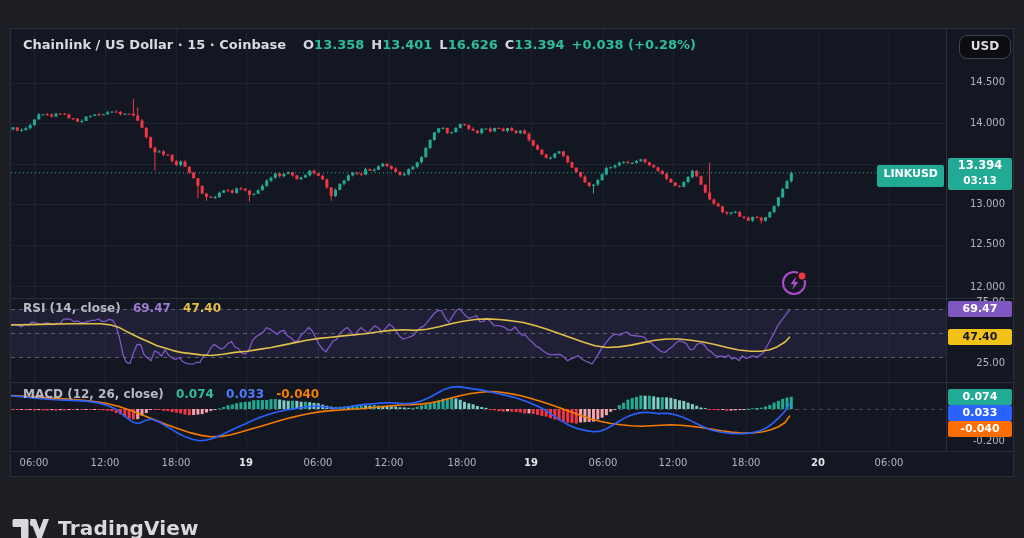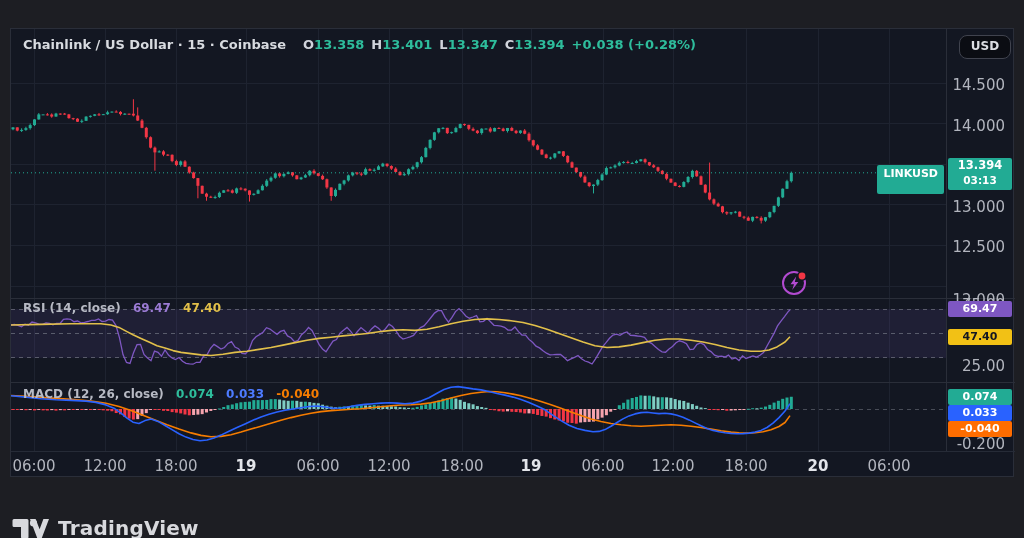--- a/index.html
+++ b/index.html
@@ -25,31 +25,31 @@
     color:#b7bac4; font-weight:600; white-space:nowrap; }
   .pane-legend .v { margin-left:8px; font-weight:600; }
 
   .usd-button { position:absolute; left:948px; top:6px; width:52px; height:24px; z-index:6;
     background:#0b0d13; border:1.5px solid #40434e; border-radius:8px;
     color:#dcdee3; font-size:12px; font-weight:bold; text-align:center; line-height:21px; cursor:pointer; }
 
   .price-axis { position:absolute; left:936px; top:0; width:68px; height:422px; z-index:2; }
   .time-axis { position:absolute; left:0; top:422px; width:1004px; height:27px; z-index:2;
     border-top:1px solid #262b37; }
-  .axis-label { position:absolute; color:#b2b5be; font-size:15px; white-space:nowrap; }
+  .axis-label { position:absolute; color:#b2b5be; font-size:10px; white-space:nowrap; }
   .time-axis .axis-label { top:5px; transform:translateX(-50%); }
   .time-axis .major { color:#e3e5ea; font-weight:bold; }
   .price-axis .axis-label { right:10px; }
 
   .scale-badge { position:absolute; left:937px; width:64px; height:16px; z-index:4;
     border-radius:2px; color:#fff; font-size:11px; font-weight:bold;
     text-align:center; line-height:16px; }
   .price-badge { position:absolute; left:937px; top:129px; width:64px; height:32px; z-index:4;
     border-radius:2px; color:#fff; font-size:11.5px; font-weight:bold; text-align:center; line-height:15px; }
-  .sym-badge { position:absolute; right:69px; top:136px; height:29px; z-index:4; padding:0 6px;
+  .sym-badge { position:absolute; right:69px; top:136px; height:22px; z-index:4; padding:0 6px;
     border-radius:2px; color:#fff; font-size:11px; font-weight:bold; line-height:18px; }
 
   .flash-button { position:absolute; left:768px; top:238px; width:32px; height:32px; z-index:5; cursor:pointer; }
 
   .footer { position:absolute; left:12px; top:516px; height:34px; display:flex; align-items:flex-start; z-index:2; }
   .footer .brand-text { color:#d8d9dd; font-size:20px; font-weight:bold; margin-left:8px; letter-spacing:.2px; }
 </style>
 </head>
 <body>
 
@@ -632,21 +632,21 @@
         <polyline points="0,296.0 30,295.4 60,294.7 90,294.7 100,296.0 108,298.4 115,302.1 122,305.7 130,309.4 138,313.0 146,316.7 154,319.1 162,321.6 170,323.4 180,324.6 190,325.9 200,326.5 212,325.2 224,323.4 236,322.2 248,320.4 260,318.5 272,316.1 284,313.6 296,311.2 308,309.4 320,308.2 332,306.9 344,305.7 356,304.5 368,302.7 380,301.4 392,300.8 404,301.4 416,300.2 428,297.8 440,294.7 452,292.3 464,290.5 476,289.9 488,290.5 500,291.7 512,293.5 524,296.6 536,300.2 548,304.5 560,308.8 572,313.0 584,316.7 596,318.5 608,317.9 620,316.1 632,313.6 644,311.2 656,310.0 668,310.0 680,311.2 692,313.0 704,315.5 716,318.5 728,321.0 740,322.2 750,322.2 758,321.0 766,317.9 774,313.0 779,307.7" fill="none" stroke="#e2c04a" stroke-width="1.6" stroke-linejoin="round"></polyline>
         <polyline points="0,366.5 20,367.6 40,369.1 60,370.4 80,372.1 95,374.2 108,377.5 120,381.6 132,386.3 144,390.9 156,395.7 168,400.1 180,403.9 190,406.4 200,407.7 210,407.4 220,405.7 230,403.1 240,400.1 250,397.2 260,394.2 270,391.2 280,388.6 290,386.3 300,384.3 310,382.6 320,381.6 330,381.0 340,380.3 350,379.7 360,378.7 370,377.7 380,376.7 390,376.0 400,375.7 410,375.1 420,373.7 430,371.8 440,369.1 450,366.5 460,364.5 470,363.2 478,362.5 486,362.8 494,363.8 502,365.1 510,366.8 520,369.4 530,372.4 540,375.7 550,379.3 560,383.0 570,386.6 580,389.9 590,392.5 600,394.5 610,395.8 620,396.8 630,397.2 640,396.8 650,396.2 660,395.8 670,396.2 680,397.2 690,398.5 700,400.1 710,401.8 720,403.1 728,403.8 736,404.1 744,403.8 752,402.8 760,400.8 768,397.5 774,393.5 779,386.6" fill="none" stroke="#f57c00" stroke-width="1.6" stroke-linejoin="round"></polyline>
         <polyline points="0,366.8 15,368.1 30,369.8 45,370.8 60,371.4 75,372.1 85,373.4 95,375.9 103,379.2 110,384.1 116,389.1 122,393.2 128,394.5 134,391.6 140,389.9 147,392.4 154,396.5 161,400.6 168,404.8 175,408.1 182,410.5 189,411.7 196,411.0 203,408.9 210,406.1 218,402.3 226,398.5 234,394.9 242,391.2 250,387.9 258,385.3 266,383.0 274,381.3 282,380.0 290,378.7 298,377.5 306,377.0 314,378.0 322,379.3 330,379.0 338,377.7 346,376.4 354,375.4 362,374.7 370,374.1 378,373.7 386,374.1 394,374.7 402,374.1 410,372.1 418,368.8 426,364.3 433,360.5 440,358.2 447,357.6 454,358.6 462,359.9 470,360.9 478,362.5 486,364.5 494,366.1 502,368.1 510,370.4 518,373.4 526,377.0 534,380.8 542,386.3 550,391.6 558,396.2 566,399.5 574,401.4 582,402.8 588,402.4 594,400.6 600,397.3 606,393.5 612,389.9 618,386.9 624,384.9 630,383.6 636,383.3 642,384.0 648,384.6 654,384.3 660,384.9 666,386.3 672,388.3 678,390.9 684,393.9 690,396.8 696,399.5 702,401.4 708,402.8 714,403.8 720,404.4 726,404.8 732,404.6 738,404.1 744,403.1 750,401.4 756,398.5 762,394.2 768,388.6 774,382.0 779,374.6" fill="none" stroke="#2962ff" stroke-width="1.6" stroke-linejoin="round"></polyline>
         <line x1="0" y1="143.8072" x2="935" y2="143.8072" stroke="#22ab94" stroke-width="1" stroke-dasharray="1,3"></line>
         <line x1="0" y1="269" x2="1004" y2="269" stroke="#2a2e39" stroke-width="1" shape-rendering="crispEdges"></line>
         <line x1="0" y1="353" x2="1004" y2="353" stroke="#2a2e39" stroke-width="1" shape-rendering="crispEdges"></line>
         <line x1="935" y1="0" x2="935" y2="422" stroke="#2a2e39" stroke-width="1" shape-rendering="crispEdges"></line>
       </svg>
 
     <div class="symbol-bar">
-      <span>Chainlink / US Dollar · 15 · Coinbase</span><span class="ohlc"><span class="lbl">O</span><span class="val">13.358</span><span class="lbl">H</span><span class="val">13.401</span><span class="lbl">L</span><span class="val">13.347</span><span class="lbl">C</span><span class="val">13.394</span><span class="chg">+0.038 (+0.28%)</span></span>
+      <span>Chainlink / US Dollar · 15 · Coinbase</span><span class="ohlc"><span class="lbl">O</span><span class="val">13.358</span><span class="lbl">H</span><span class="val">13.401</span><span class="lbl">L</span><span class="val">16.626</span><span class="lbl">C</span><span class="val">13.394</span><span class="chg">+0.038 (+0.28%)</span></span>
     </div>
 
     <div class="usd-button">USD</div>
 
     <div class="pane-legend" style="top:272px;">
       <span>RSI (14, close)</span>
       <span class="v" style="color:#9b7bd4;">69.47</span>
       <span class="v" style="color:#e2c04a;">47.40</span>
     </div>
 
@@ -656,21 +656,21 @@
       <span class="v" style="color:#4d7bff;">0.033</span>
       <span class="v" style="color:#f57c00;">-0.040</span>
     </div>
 
     <div class="price-axis" id="price-axis">
         <div class="axis-label" style="top: 47px;">14.500</div>
         <div class="axis-label" style="top: 87.6px;">14.000</div>
         <div class="axis-label" style="top: 128.2px;">13.500</div>
         <div class="axis-label" style="top: 168.8px;">13.000</div>
         <div class="axis-label" style="top: 209.4px;">12.500</div>
-        <div class="axis-label" style="top: 262px; text-align: right;">12.000</div>
+        <div class="axis-label" style="top: 252px; text-align: right;">12.000</div>
         <div class="axis-label" style="top: 267px;">75.00</div>
         <div class="axis-label" style="top: 328px;">25.00</div>
         <div class="axis-label" style="top: 406px;">-0.200</div>
       </div>
     <div class="time-axis" id="time-axis">
         <div class="axis-label" style="left: 23px;">06:00</div>
         <div class="axis-label" style="left: 94px;">12:00</div>
         <div class="axis-label" style="left: 165px;">18:00</div>
         <div class="axis-label major" style="left: 235px;">19</div>
         <div class="axis-label" style="left: 307px;">06:00</div>

